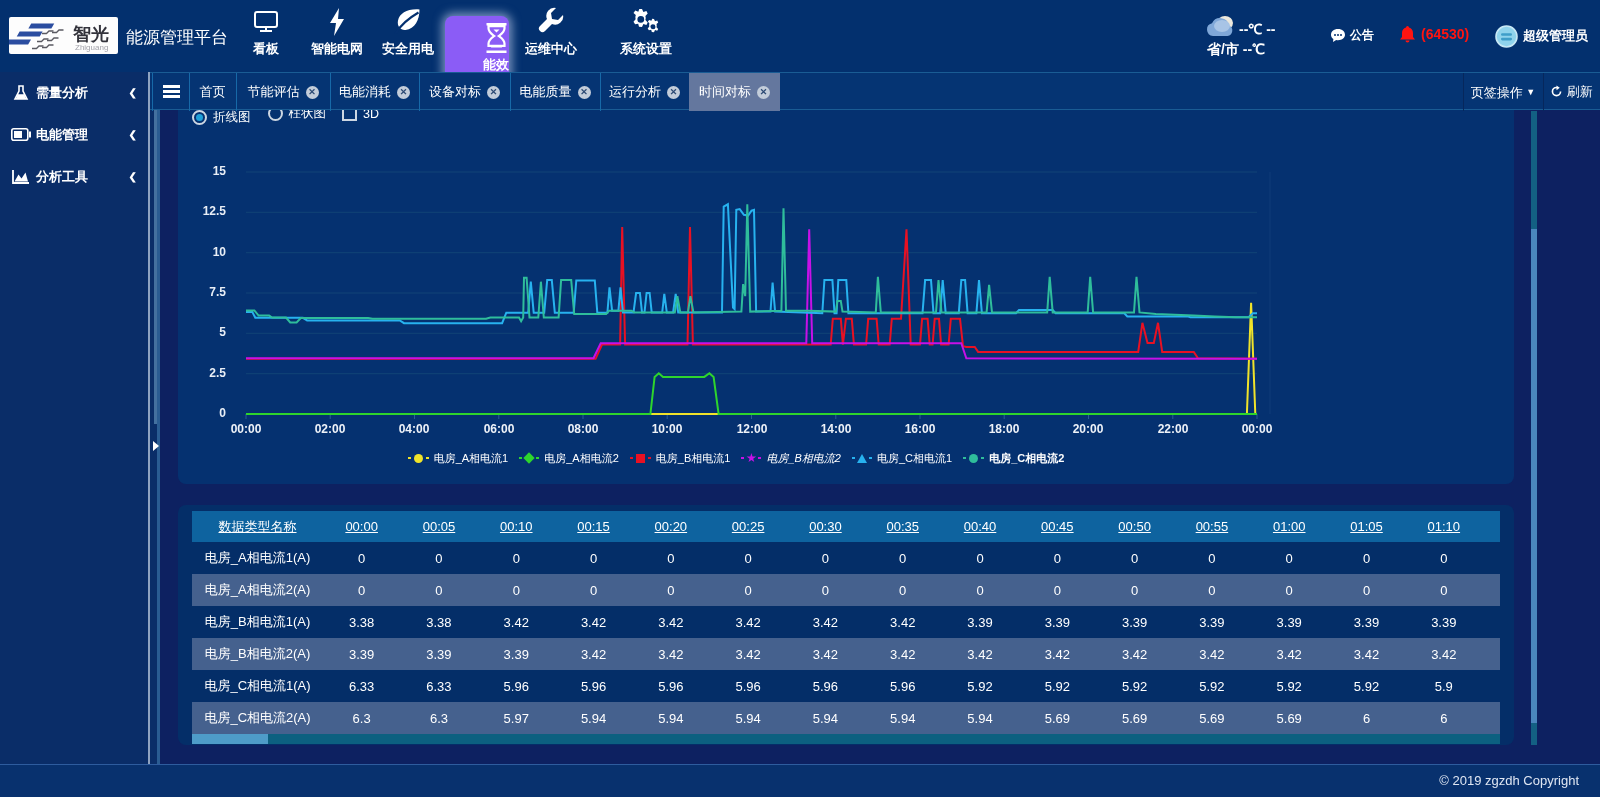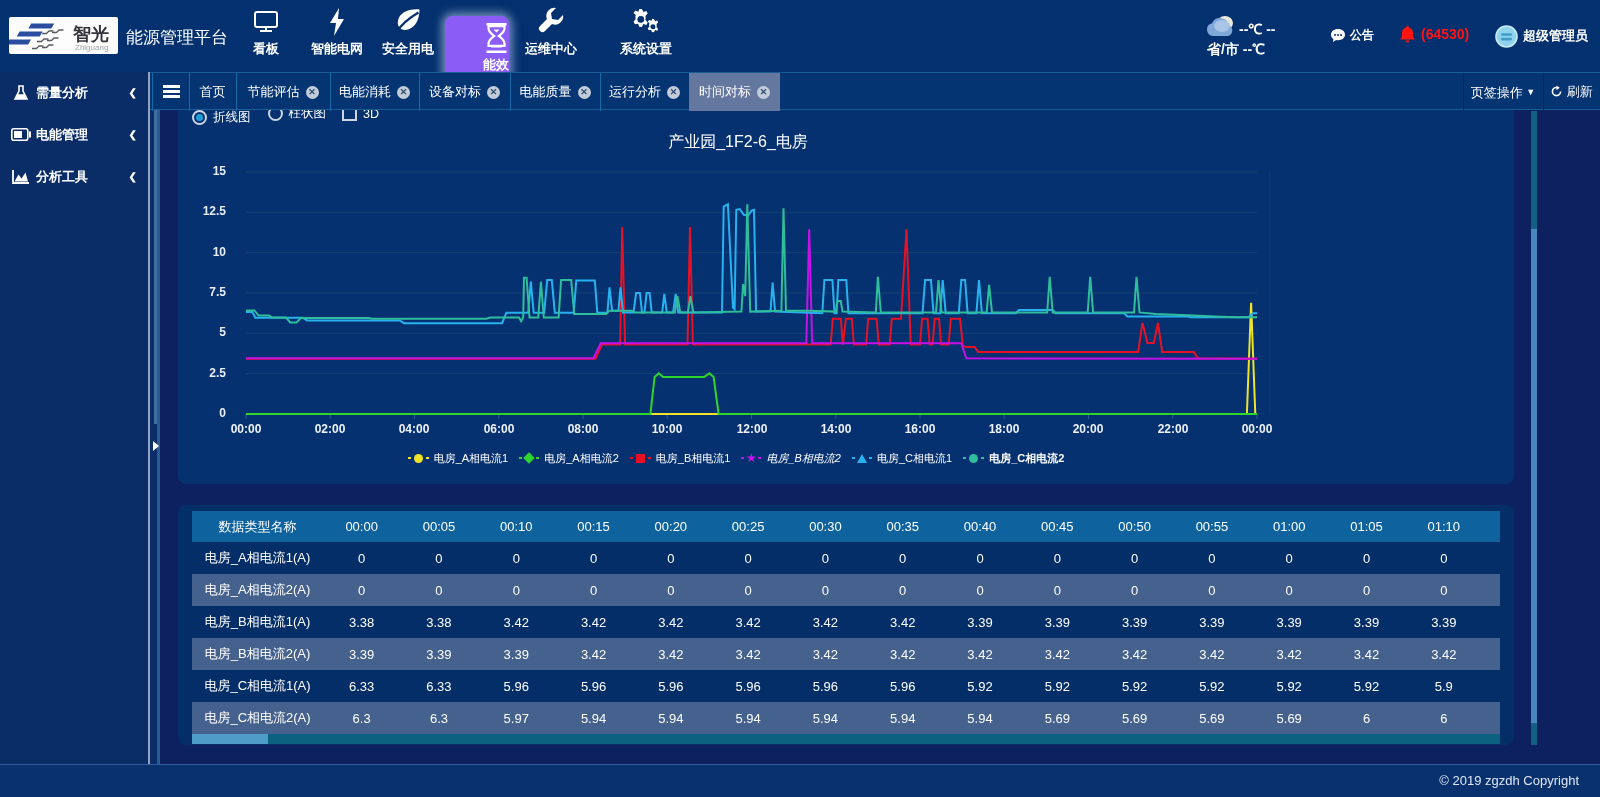--- a/index.html
+++ b/index.html
@@ -20,21 +20,21 @@
 .tclose { display:inline-block; width:13px; height:13px; line-height:13px; border-radius:50%; background:#c3cdda;
   color:#2c4a74; font-size:9px; font-weight:bold; vertical-align:1px; margin-left:6px; text-align:center;}
 
 #sidebar { position:absolute; left:0; top:72px; width:150px; height:725px; background:#0a2d68; border-right:2px solid #8fa3c0; }
 .mitem { position:absolute; left:0; width:150px; height:42px; color:#fff; font-size:13px; font-weight:bold; line-height:42px; }
 .mitem .chev { position:absolute; right:13px; top:0; font-size:10px; font-weight:bold; }
 
 #chartpanel { position:absolute; left:178px; top:96px; width:1336px; height:388px; background:#053170; border-radius:8px; }
 #tablepanel { position:absolute; left:178px; top:505px; width:1336px; height:240px; background:#042e68; border-radius:8px; }
 table { border-collapse:collapse; table-layout:fixed; width:1308px; margin:6px 0 0 14px; }
-th { background:#0e639f; height:31px; color:#fff; font-size:13px; font-weight:normal; }
+th { background:#0e639f; height:31px; color:#fff; font-size:13px; font-weight:normal;text-decoration:underline; }
 td { height:32px; color:#fff; font-size:13px; text-align:center; }
 tr.alt td { background:#45618e; }
 
 #vtrack { position:absolute; left:1531px; top:111px; width:6px; height:634px; background:#136083; }
 #vthumb { position:absolute; left:1531px; top:229px; width:6px; height:494px; background:#4a86bd; }
 #htrack { position:absolute; left:192px; top:734px; width:1308px; height:10px; background:#0c6080; }
 #hthumb { position:absolute; left:192px; top:734px; width:76px; height:10px; background:#4e9cc8; }
 
 #footer { position:absolute; left:0; top:764px; width:1600px; height:33px; background:#08316e; border-top:1px solid #2e5c9e; }
 #footer div { position:absolute; right:21px; top:8px; color:#dfe6f2; font-size:13px; }
@@ -47,21 +47,20 @@
           <span style="width:7px;height:7px;border-radius:50%;background:#1f9fd8;"></span>
         </span>
         <span style="font-size:12.5px;">折线图</span>
       </span><span style="display:inline-flex;align-items:center;margin-right:16px;">
         <span style="width:15px;height:15px;border-radius:50%;border:2px solid #cdd6e2;display:inline-block;margin-right:6px;"></span>
         <span style="font-size:12.5px;">柱状图</span>
       </span><span style="display:inline-flex;align-items:center;">
         <span style="width:15px;height:15px;border:2px solid #cdd6e2;display:inline-block;margin-right:6px;"></span>
         <span style="font-size:12.5px;">3D</span>
       </span></div>
-  <div class="abs" style="left:0;top:36px;width:1120px;text-align:center;color:#fff;font-size:16px;">产业园_1F2-6_电房</div>
   <svg class="abs" style="left:0;top:0;" width="1336" height="340" viewBox="0 0 1336 340">
 <line x1="68.0" y1="318.0" x2="1079.0" y2="318.0" stroke="#2b5d94" stroke-opacity="0.9" stroke-width="1"></line>
 <line x1="68.0" y1="277.7" x2="1079.0" y2="277.7" stroke="#154878" stroke-opacity="0.8" stroke-width="1"></line>
 <line x1="68.0" y1="237.3" x2="1079.0" y2="237.3" stroke="#154878" stroke-opacity="0.8" stroke-width="1"></line>
 <line x1="68.0" y1="197.0" x2="1079.0" y2="197.0" stroke="#154878" stroke-opacity="0.8" stroke-width="1"></line>
 <line x1="68.0" y1="156.7" x2="1079.0" y2="156.7" stroke="#154878" stroke-opacity="0.8" stroke-width="1"></line>
 <line x1="68.0" y1="116.3" x2="1079.0" y2="116.3" stroke="#154878" stroke-opacity="0.8" stroke-width="1"></line>
 <line x1="68.0" y1="76.0" x2="1079.0" y2="76.0" stroke="#154878" stroke-opacity="0.8" stroke-width="1"></line>
 <line x1="68.0" y1="318.0" x2="68.0" y2="323.0" stroke="#2b5d94" stroke-width="1"></line>
 <line x1="152.2" y1="318.0" x2="152.2" y2="323.0" stroke="#2b5d94" stroke-width="1"></line>

